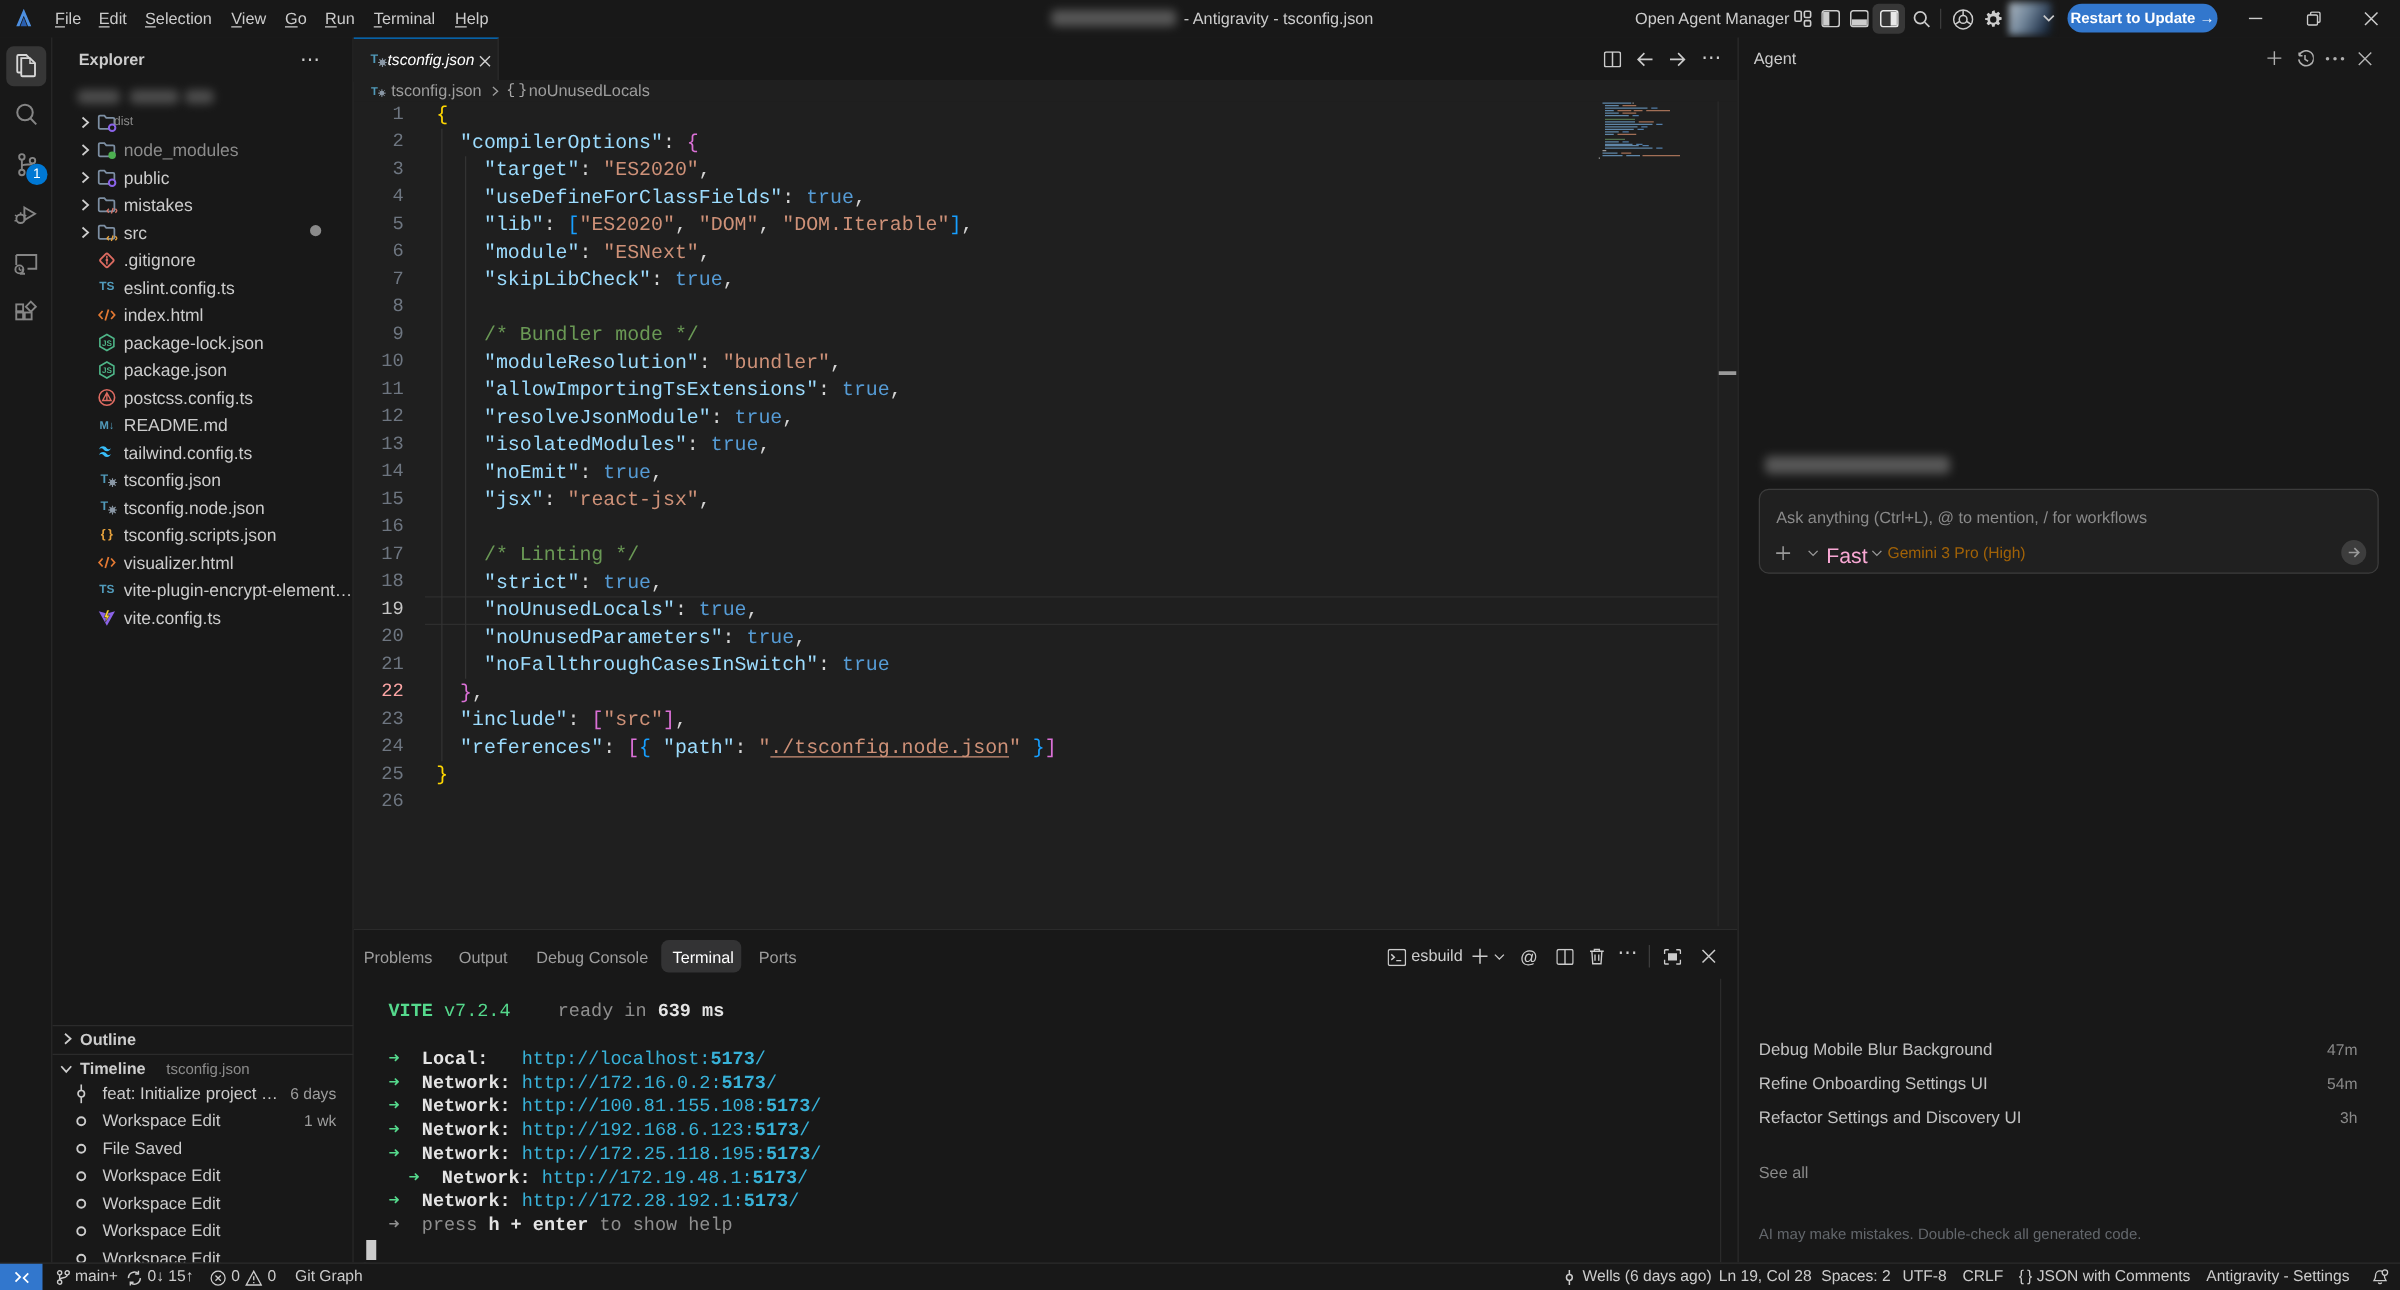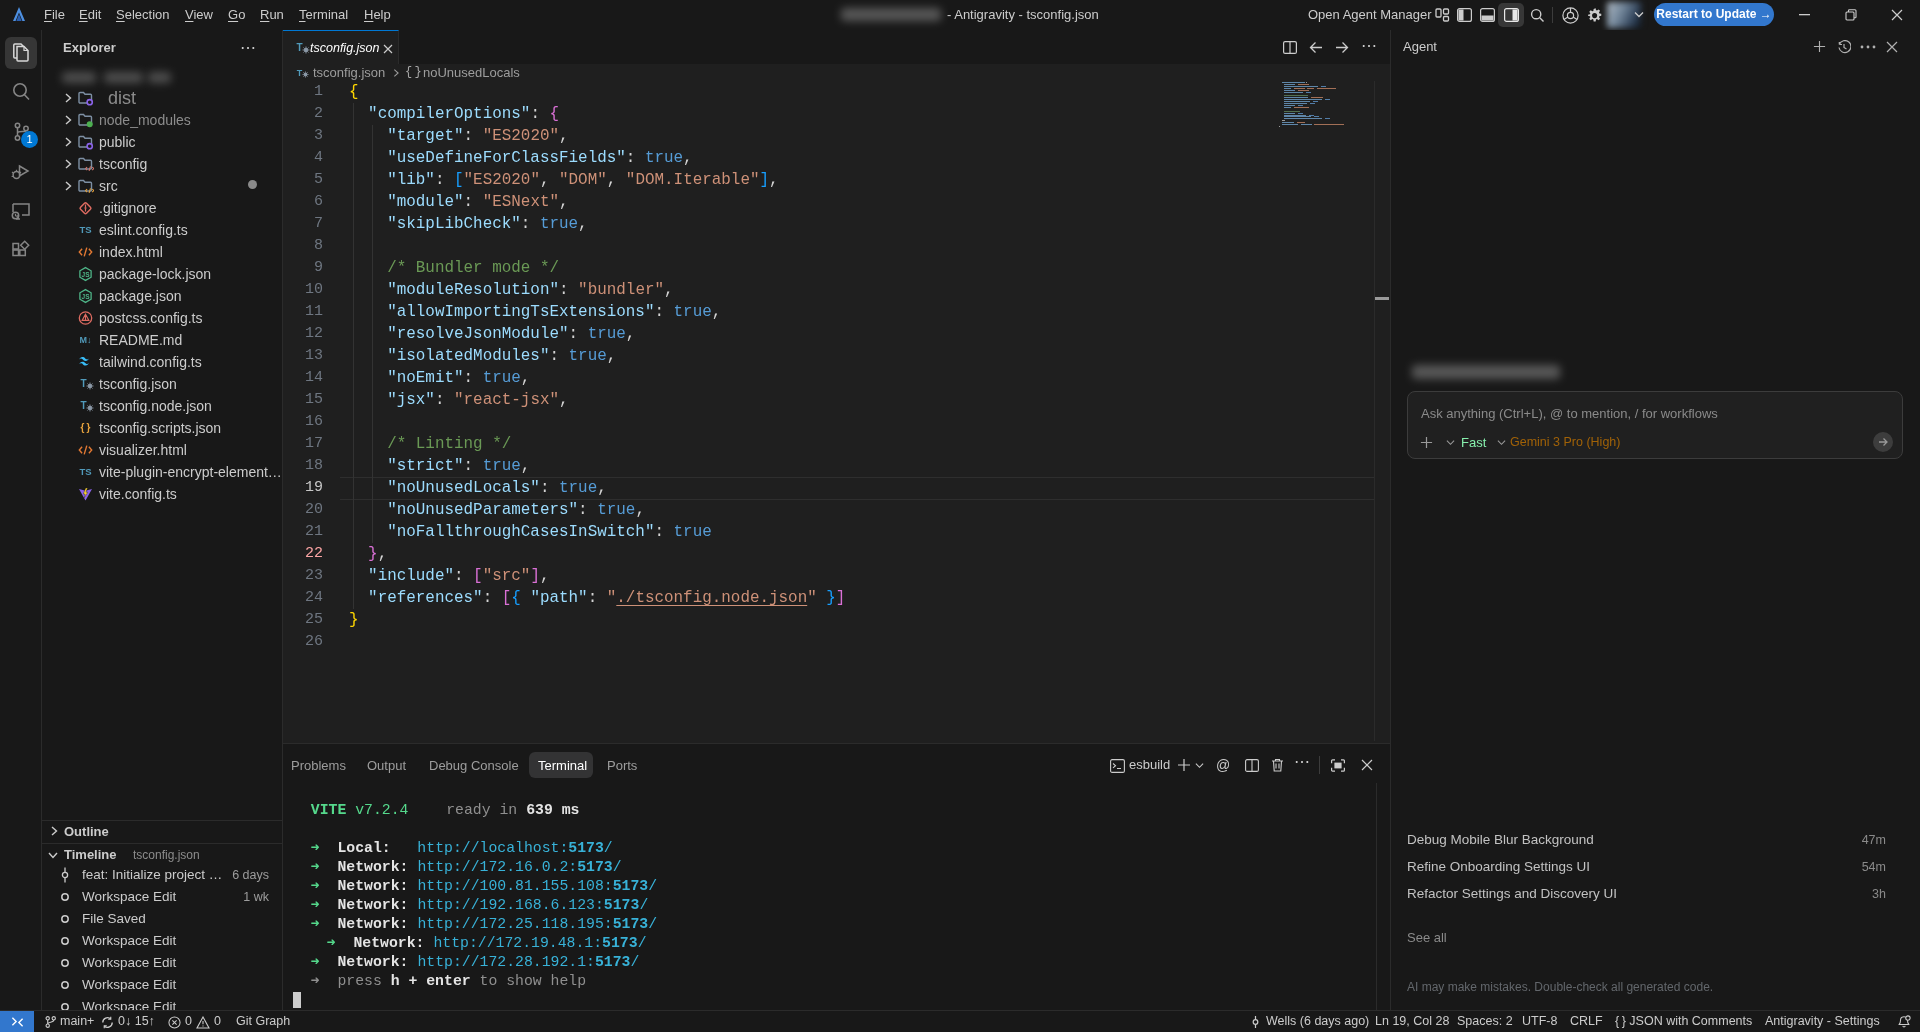--- a/index.html
+++ b/index.html
@@ -159,41 +159,41 @@
   <div class="abs" style="left:21px;top:10px;font-size:13px;color:#cccccc;font-weight:bold">Explorer</div>
   <div class="abs" style="left:198px;top:8px;font-size:16px;color:#cccccc;letter-spacing:1px">⋯</div>
   <div class="blur" style="left:20px;top:42px;width:34px;height:11px;background:#6f6f6f"></div>
     <div class="blur" style="left:62px;top:42px;width:39px;height:11px;background:#6f6f6f"></div>
     <div class="blur" style="left:106px;top:42px;width:23px;height:11px;background:#6f6f6f"></div>
   <div class="row dim" style="left:35px;top:57px;width:200px"><svg width="12" height="12" viewBox="0 0 12 12" style="position:absolute;left:-15px;top:5px" fill="none" stroke="#cccccc" stroke-width="1.4">
         <path d="M4 2 L8.5 6 L4 10"></path>
       </svg><span style="position:relative"><svg width="17" height="16" viewBox="0 0 16 16" style="position:absolute;left:0;top:3px">
           <path d="M1.5 3.5 a1 1 0 011-1 H6 l1.5 1.8 H13 a1 1 0 011 1 V12 a1 1 0 01-1 1 H2.5 a1 1 0 01-1-1 Z" fill="none" stroke="#7d8fa3" stroke-width="1.4"></path>
           <circle cx="12.2" cy="12.2" r="2.6" fill="#181818" stroke="#8b63e8" stroke-width="1.6"></circle>
-        </svg></span><span style="position:absolute;left:31px;top:0;font-size:18px">dist</span></div>
+        </svg></span><span style="position:absolute;left:14px;top:0;font-size:10px">dist</span></div>
   <div class="row dim" style="left:35px;top:79px;width:200px"><svg width="12" height="12" viewBox="0 0 12 12" style="position:absolute;left:-15px;top:5px" fill="none" stroke="#cccccc" stroke-width="1.4">
         <path d="M4 2 L8.5 6 L4 10"></path>
       </svg><span style="position:relative"><svg width="17" height="16" viewBox="0 0 16 16" style="position:absolute;left:0;top:3px">
           <path d="M1.5 3.5 a1 1 0 011-1 H6 l1.5 1.8 H13 a1 1 0 011 1 V12 a1 1 0 01-1 1 H2.5 a1 1 0 01-1-1 Z" fill="none" stroke="#7d8fa3" stroke-width="1.4"></path>
           <circle cx="12.2" cy="12.2" r="3" fill="#4caf50"></circle>
         </svg></span><span style="position:absolute;left:22px;top:0;font-size:14px">node_modules</span></div>
   <div class="row" style="left:35px;top:101px;width:200px"><svg width="12" height="12" viewBox="0 0 12 12" style="position:absolute;left:-15px;top:5px" fill="none" stroke="#cccccc" stroke-width="1.4">
         <path d="M4 2 L8.5 6 L4 10"></path>
       </svg><span style="position:relative"><svg width="17" height="16" viewBox="0 0 16 16" style="position:absolute;left:0;top:3px">
           <path d="M1.5 3.5 a1 1 0 011-1 H6 l1.5 1.8 H13 a1 1 0 011 1 V12 a1 1 0 01-1 1 H2.5 a1 1 0 01-1-1 Z" fill="none" stroke="#7d8fa3" stroke-width="1.4"></path>
           <circle cx="12.2" cy="12.2" r="2.6" fill="#181818" stroke="#8b63e8" stroke-width="1.6"></circle>
         </svg></span><span style="position:absolute;left:22px;top:0;font-size:14px">public</span></div>
   <div class="row" style="left:35px;top:123px;width:200px"><svg width="12" height="12" viewBox="0 0 12 12" style="position:absolute;left:-15px;top:5px" fill="none" stroke="#cccccc" stroke-width="1.4">
         <path d="M4 2 L8.5 6 L4 10"></path>
       </svg><span style="position:relative"><svg width="17" height="16" viewBox="0 0 16 16" style="position:absolute;left:0;top:3px">
           <path d="M1.5 3.5 a1 1 0 011-1 H6 l1.5 1.8 H13 a1 1 0 011 1 V12 a1 1 0 01-1 1 H2.5 a1 1 0 01-1-1 Z" fill="none" stroke="#7d8fa3" stroke-width="1.4"></path>
           <g stroke="#d3766a" fill="none" stroke-width="1.1">
             <path d="M9.6 11 L8.2 12.6 L9.6 14.2 M14.8 11 L16.2 12.6 L14.8 14.2 M13 10.4 L11.6 14.8"></path>
           </g>
-        </svg></span><span style="position:absolute;left:22px;top:0;font-size:14px">tsconfig</span></div>
+        </svg></span><span style="position:absolute;left:22px;top:0;font-size:14px">mistakes</span></div>
   <div class="row" style="left:35px;top:145px;width:200px"><svg width="12" height="12" viewBox="0 0 12 12" style="position:absolute;left:-15px;top:5px" fill="none" stroke="#cccccc" stroke-width="1.4">
         <path d="M4 2 L8.5 6 L4 10"></path>
       </svg><span style="position:relative"><svg width="17" height="16" viewBox="0 0 16 16" style="position:absolute;left:0;top:3px">
           <path d="M1.5 3.5 a1 1 0 011-1 H6 l1.5 1.8 H13 a1 1 0 011 1 V12 a1 1 0 01-1 1 H2.5 a1 1 0 01-1-1 Z" fill="none" stroke="#7d8fa3" stroke-width="1.4"></path>
           <g stroke="#e8a33d" fill="none" stroke-width="1.1">
             <path d="M9.6 11 L8.2 12.6 L9.6 14.2 M14.8 11 L16.2 12.6 L14.8 14.2 M13 10.4 L11.6 14.8"></path>
           </g>
         </svg></span><span style="position:absolute;left:22px;top:0;font-size:14px">src</span></div>
   <div class="row" style="left:35px;top:167px;width:200px"><span style="position:relative"><svg width="17" height="16" viewBox="0 0 16 16" style="position:absolute;left:0;top:3px">
           <rect x="4" y="4" width="8.4" height="8.4" rx="1.4" transform="rotate(45 8 8)" fill="none" stroke="#dd6b61" stroke-width="1.5"></rect>
@@ -519,21 +519,21 @@
   <div class="blur" style="left:22px;top:335px;width:148px;height:14px"></div>
 
   <div class="abs" style="left:17px;top:361px;width:496px;height:68px;background:#202020;border:1px solid #3c3c3c;border-radius:8px"></div>
   <div class="abs" style="left:31px;top:376px;font-size:13px;color:#8a8a8a">Ask anything (Ctrl+L), @ to mention, / for workflows</div>
   <svg class="abs" style="left:30px;top:406px" width="13" height="13" viewBox="0 0 14 14" stroke="#9a9a9a" stroke-width="1.3">
       <path d="M7 1 V13 M1 7 H13"></path>
     </svg>
   <svg class="abs" style="left:56px;top:409px" width="9" height="7" viewBox="0 0 10 7" fill="none" stroke="#9a9a9a" stroke-width="1.2">
       <path d="M1 1.5 L5 5.5 L9 1.5"></path>
     </svg>
-  <div class="abs" style="left:71px;top:405px;font-size:13px;color:#86efac">Fast</div>
+  <div class="abs" style="left:71px;top:405px;font-size:17px;color:#f9a8d4">Fast</div>
   <svg class="abs" style="left:107px;top:409px" width="9" height="7" viewBox="0 0 10 7" fill="none" stroke="#9a9a9a" stroke-width="1.2">
       <path d="M1 1.5 L5 5.5 L9 1.5"></path>
     </svg>
   <div class="abs" style="left:120px;top:405px;font-size:12.5px;color:#a16207">Gemini 3 Pro (High)</div>
   <div class="abs" style="left:483px;top:402px;width:20px;height:20px;border-radius:50%;background:#3d3d3d"></div>
   <svg class="abs" style="left:488px;top:407px" width="10" height="10" viewBox="0 0 10 10" fill="none" stroke="#9a9a9a" stroke-width="1.3">
       <path d="M1 5 H9 M5.5 1.5 L9 5 L5.5 8.5"></path>
     </svg>
 
   <div class="abs" style="left:17px;top:802px;font-size:13.5px;color:#c2c2c2">Debug Mobile Blur Background</div>

